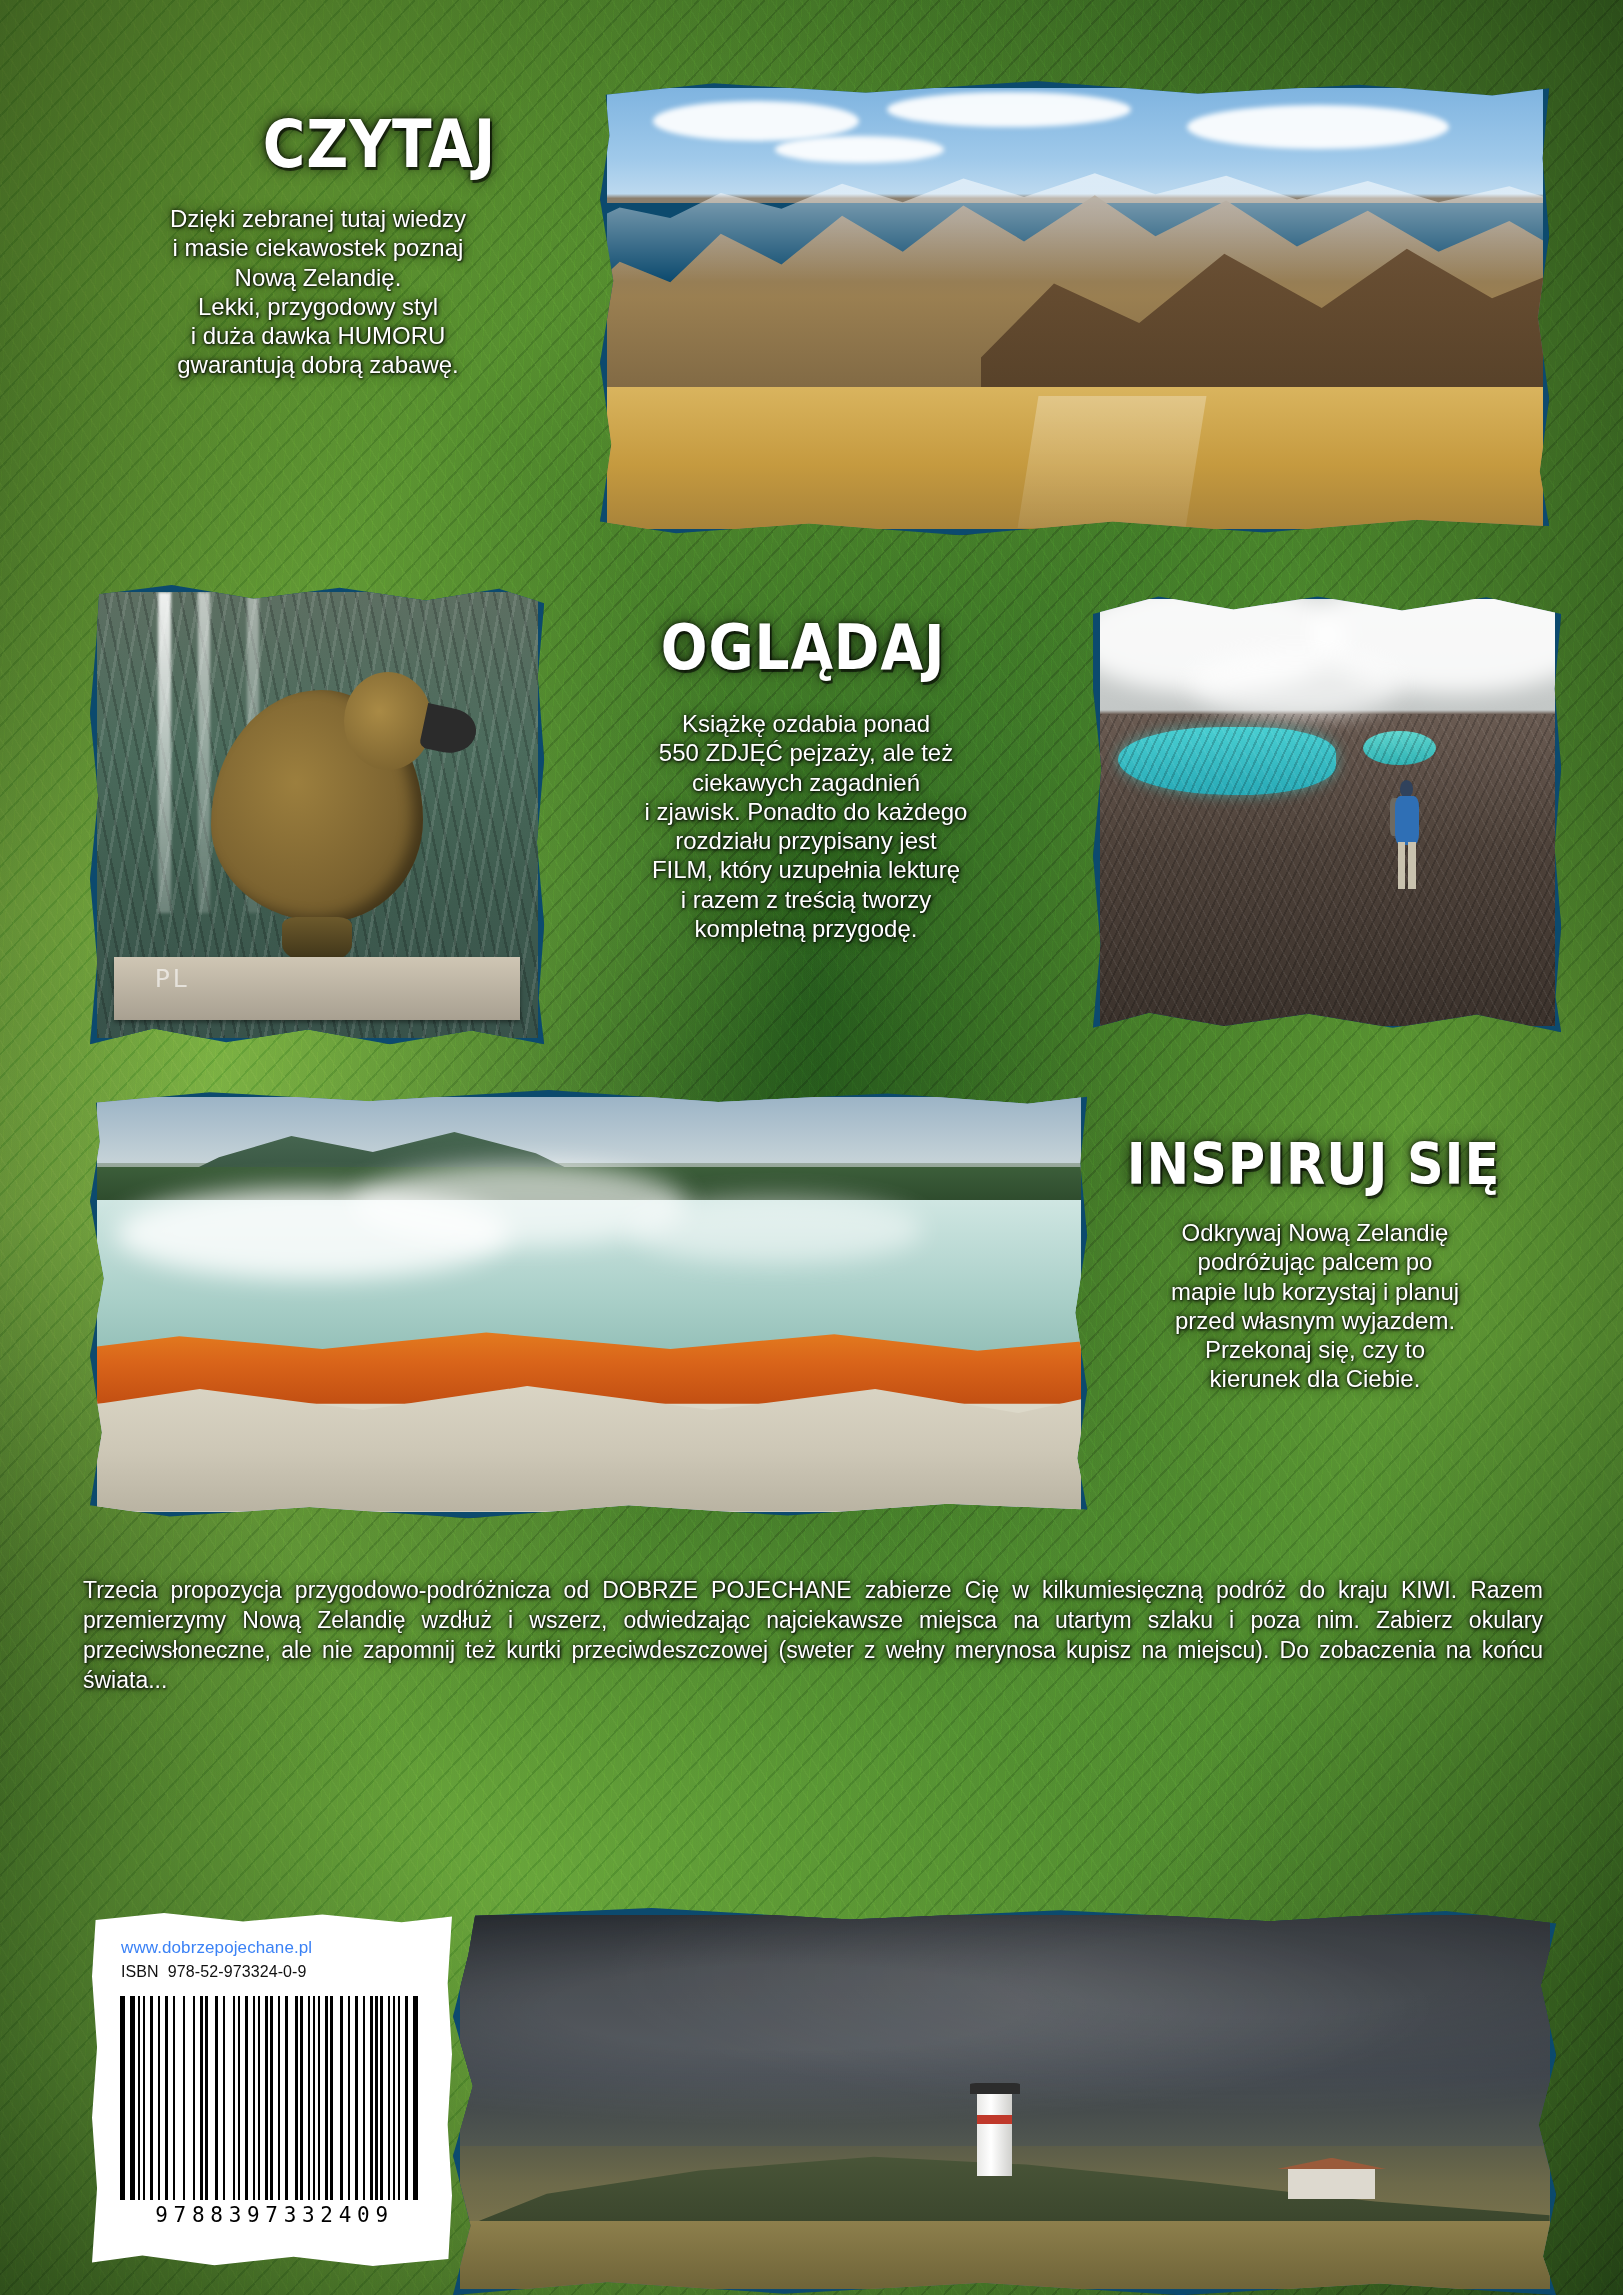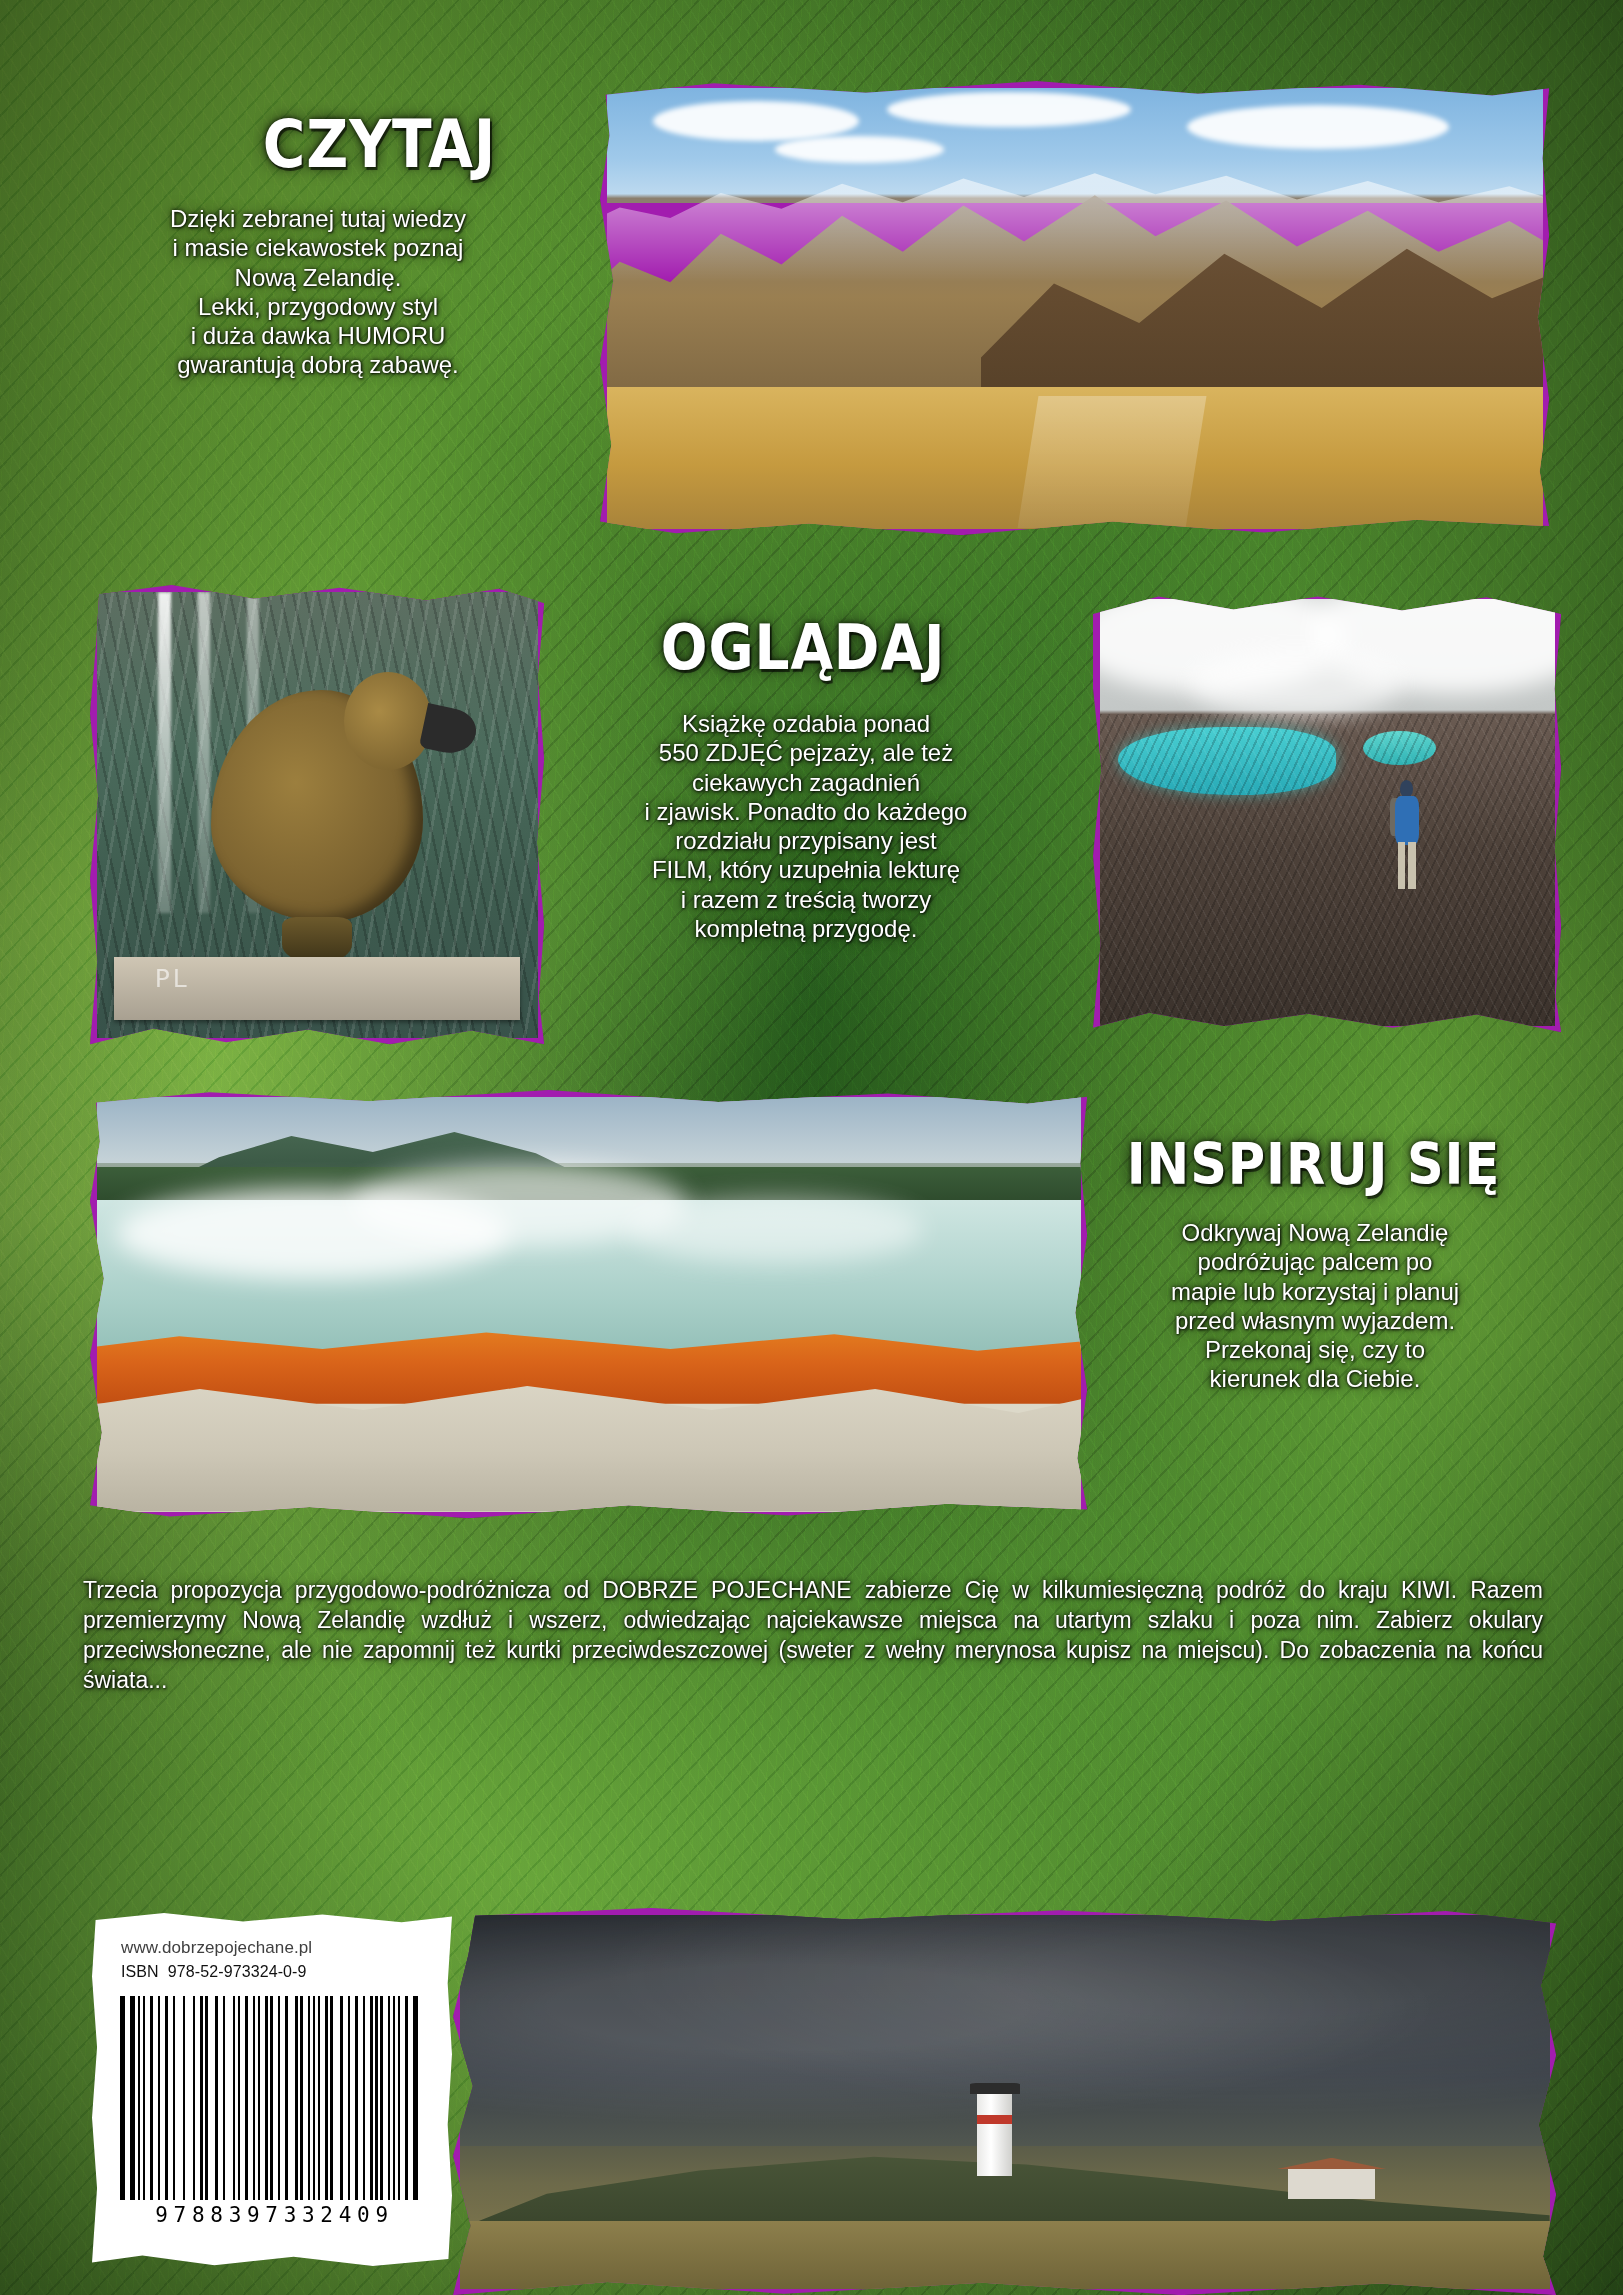--- a/index.html
+++ b/index.html
@@ -36,21 +36,21 @@
   }
   .vignette{
     position:absolute;inset:0;
     background:radial-gradient(ellipse at 50% 48%, rgba(0,0,0,0) 52%, rgba(0,0,0,.45) 100%);
     pointer-events:none;
   }
 
   
   .photo{
     position:absolute;
-    background:#a21caf;
+    background:#0c4a6e;
     padding:6.6px;
     box-shadow:0 8.5px 19px rgba(0,0,0,.55);
   }
   .photo .inner{width:100%;height:100%;overflow:hidden;position:relative;}
 
   
   .torn1{clip-path:polygon(0.6% 3%,12% 0.5%,28% 2.6%,46% 0%,63% 2.8%,80% 0.8%,94% 3.2%,100% 1.6%,99.3% 17%,100% 34%,98.8% 52%,100% 70%,99% 86%,100% 98%,86% 96.6%,70% 99.4%,54% 97%,38% 100%,22% 97.4%,8% 99.6%,0% 97%,1.2% 80%,0% 62%,1.4% 44%,0% 26%,1% 12%);}
   .torn2{clip-path:polygon(2% 2%,18% 0%,36% 3%,55% 0.6%,74% 3.4%,90% 0.8%,100% 4%,98.6% 20%,100% 38%,98.4% 56%,100% 74%,98.8% 90%,100% 100%,84% 97%,66% 100%,48% 96.8%,30% 99.6%,14% 96.6%,0% 100%,1.6% 82%,0% 64%,1.8% 46%,0% 28%,1.4% 12%);}
   .torn3{clip-path:polygon(0% 5%,14% 1%,30% 4%,48% 1%,66% 4.2%,84% 1.2%,100% 5%,98.6% 22%,100% 40%,98.6% 58%,100% 76%,98.8% 92%,100% 100%,82% 96%,64% 99%,46% 95.8%,28% 98.6%,12% 95.6%,0% 99%,1.6% 80%,0% 60%,1.8% 40%,0% 22%);}
 
@@ -87,21 +87,21 @@
   .bodycopy p.just{text-align:justify;}
 
   
   .isbnbox{
     position:absolute;left:92px;top:1913px;width:360px;height:353px;
     background:#fff;
     box-shadow:0 6.6px 16px rgba(0,0,0,.5);
     clip-path:polygon(1% 2%,20% 0%,42% 2.4%,64% 0.4%,86% 2.6%,100% 1%,98.8% 20%,100% 40%,98.8% 60%,100% 80%,99% 98%,78% 100%,56% 97.4%,34% 99.8%,14% 97%,0% 99%,1.4% 78%,0% 58%,1.4% 38%,0% 18%);
   }
   .isbnbox .url{
-    position:absolute;left:29px;top:25px;font-size:17px;color:#404040;
+    position:absolute;left:29px;top:25px;font-size:17px;color:#3b82f6;
     font-family:"Liberation Sans",sans-serif;letter-spacing:0.1px;
   }
   .isbnbox .isbn{
     position:absolute;left:29px;top:50px;font-size:16px;color:#111;letter-spacing:0.1px;
   }
   .barcode{
     position:absolute;left:28.4px;top:83px;width:303px;height:204px;
     display:flex;align-items:flex-end;gap:0;
   }
   .barcode i{display:block;background:#000;height:100%;}

